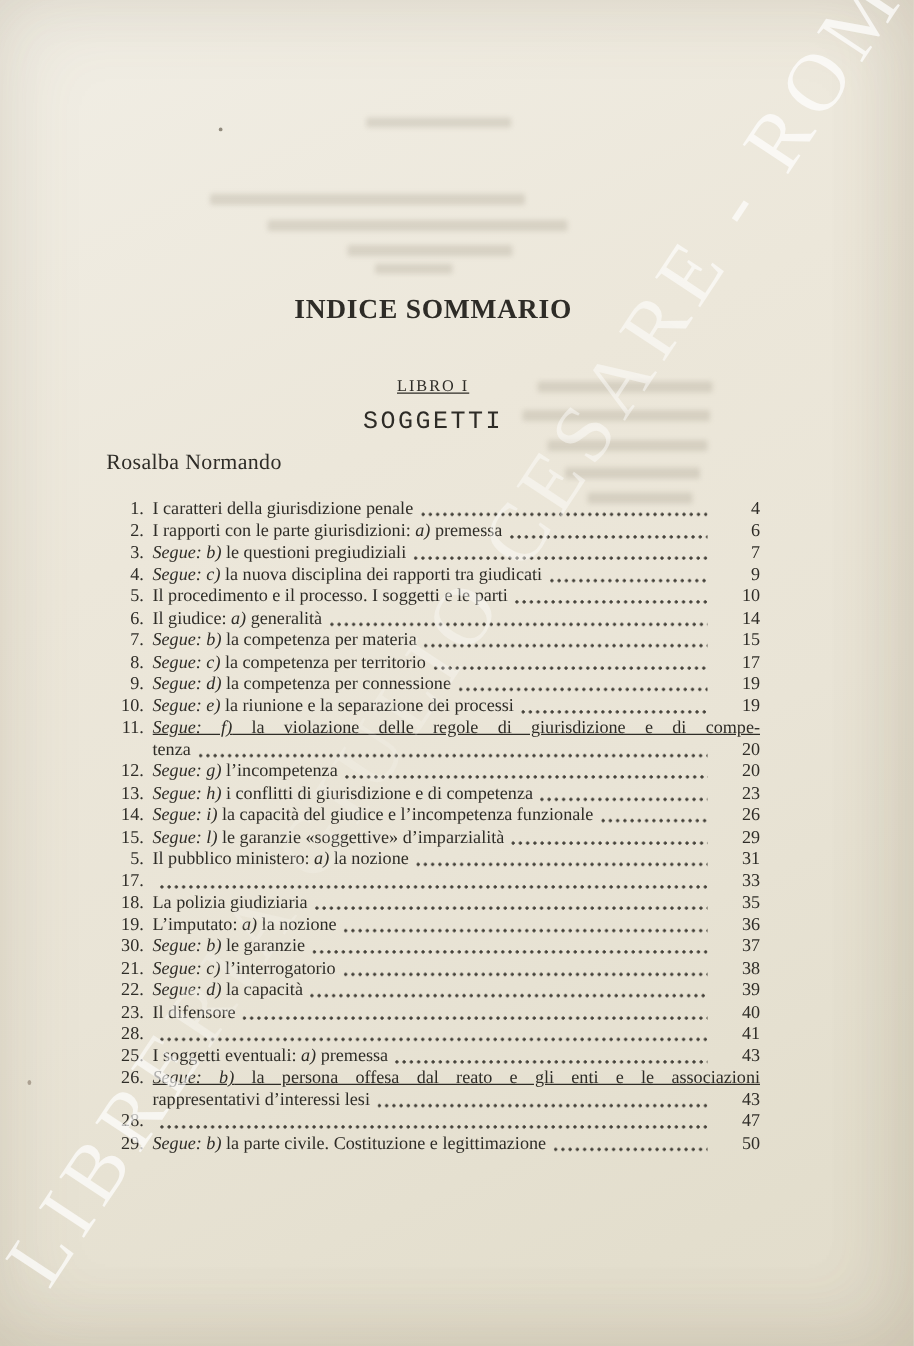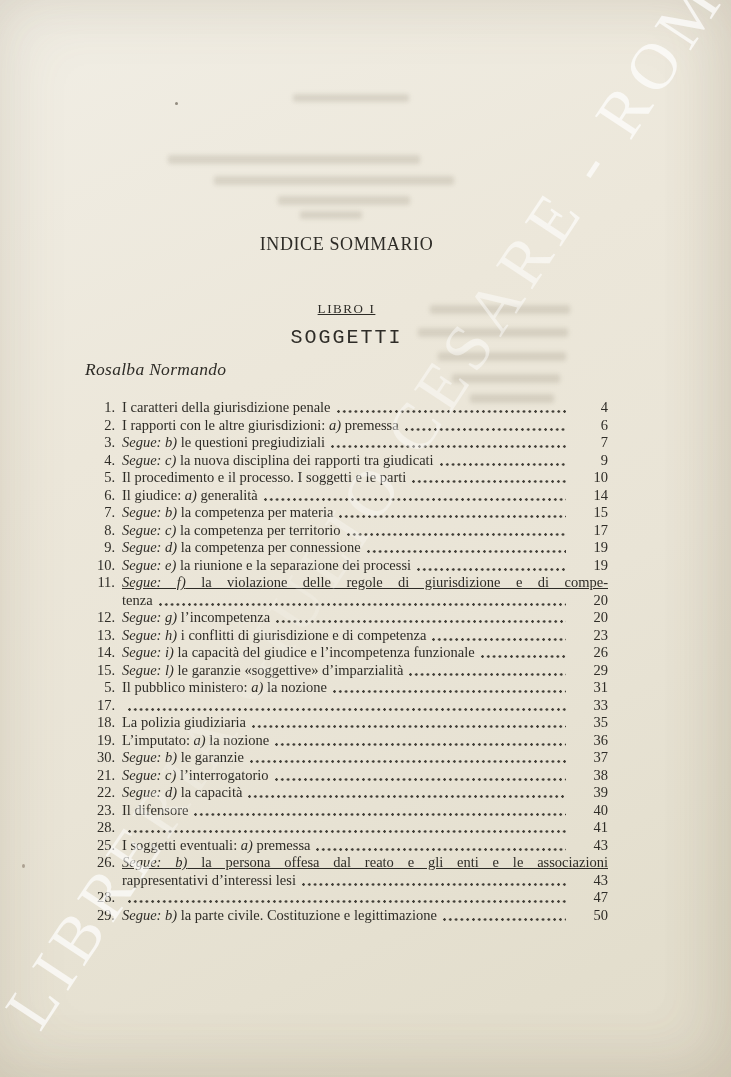--- a/index.html
+++ b/index.html
@@ -27,26 +27,26 @@
   .bt7{left:418px;top:328px;width:150px;}
   .bt8{left:438px;top:352px;width:128px;}
   .bt9{left:452px;top:374px;width:108px;}
   .bt10{left:470px;top:394px;width:84px;}
   .speck{position:absolute;border-radius:50%;background:rgba(70,60,45,0.55);}
   .s1{left:175px;top:102px;width:3px;height:3px;}
   .s2{left:22px;top:864px;width:3px;height:4px;background:rgba(90,70,55,0.4);}
 
   .content{position:absolute;left:85px;top:0;width:523px;color:var(--ink);}
   .title{position:absolute;top:234px;left:0;right:0;text-align:center;
-         font-size:18px;font-weight:normal;letter-spacing:0.6px;}
+         font-size:22px;font-weight:bold;letter-spacing:0.6px;}
   .libro{position:absolute;top:301px;left:0;right:0;text-align:center;
          font-size:13px;letter-spacing:1.6px;text-decoration:underline;}
   .soggetti{position:absolute;top:326px;left:0;right:0;text-align:center;
          font-size:20px;letter-spacing:2px;font-family:Liberation Mono, monospace;}
-  .author{position:absolute;top:359px;left:0;font-style:italic;font-size:17.5px;letter-spacing:0.3px;}
+  .author{position:absolute;top:359px;left:0;font-size:17.5px;letter-spacing:0.3px;}
 
   .toc{position:absolute;top:399px;left:0;right:0;}
   .trow{display:flex;height:17.5px;line-height:17.5px;font-size:14.5px;}
   .tnum{width:30px;flex:none;text-align:right;margin-right:7px;}
   .ttext{flex:none;white-space:nowrap;}
   .jtext{flex:1;height:17.5px;overflow:hidden;text-align:justify;text-align-last:justify;text-decoration:underline;}
   .leader{flex:1;height:17.5px;margin-left:6px;margin-right:2px;
     background-image:radial-gradient(circle at 1.5px 1.5px, rgba(52,49,42,0.92) 1.05px, rgba(0,0,0,0) 1.5px);
     background-size:5.8px 3px;background-repeat:repeat-x;background-position:left 0 top 11.3px;}
   .tpage{width:34px;flex:none;text-align:right;margin-left:6px;}
@@ -83,21 +83,21 @@
     <div class="author">Rosalba Normando</div>
     <div id="toc" class="toc">
         <div class="trow">
           <span class="tnum">1.</span>
           <span class="ttext"><span>I caratteri della giurisdizione penale</span></span>
           <span class="leader"></span>
           <span class="tpage">4</span>
         </div>
         <div class="trow">
           <span class="tnum">2.</span>
-          <span class="ttext"><span>I rapporti con le altre giurisdizioni: </span><i>a)</i><span> premessa</span></span>
+          <span class="ttext"><span>I rapporti con le parte giurisdizioni: </span><i>a)</i><span> premessa</span></span>
           <span class="leader"></span>
           <span class="tpage">6</span>
         </div>
         <div class="trow">
           <span class="tnum">3.</span>
           <span class="ttext"><i>Segue: b)</i><span> le questioni pregiudiziali</span></span>
           <span class="leader"></span>
           <span class="tpage">7</span>
         </div>
         <div class="trow">

